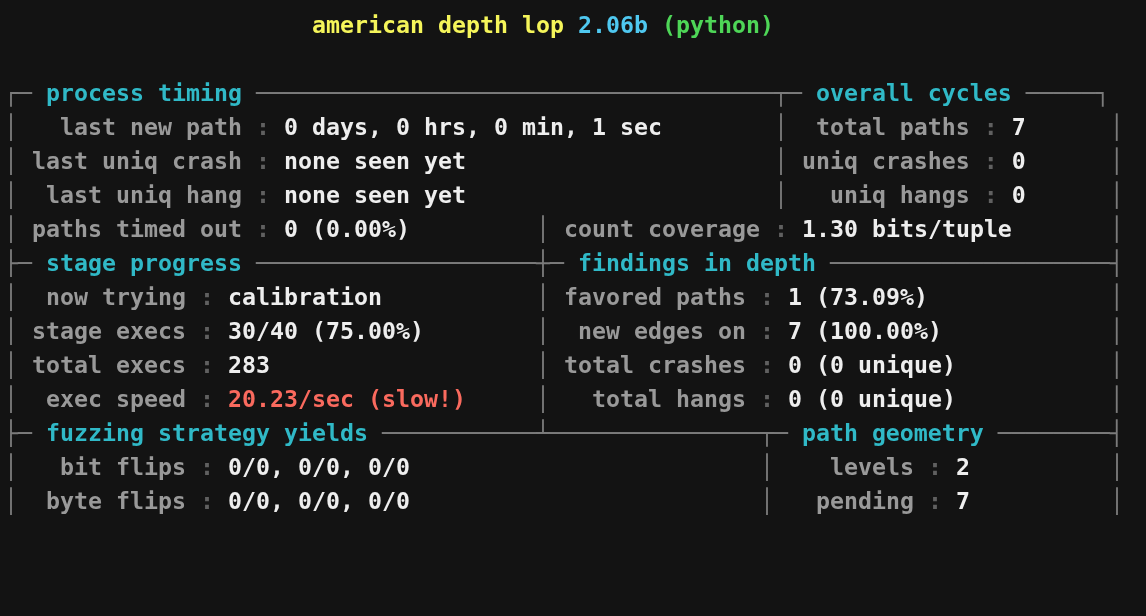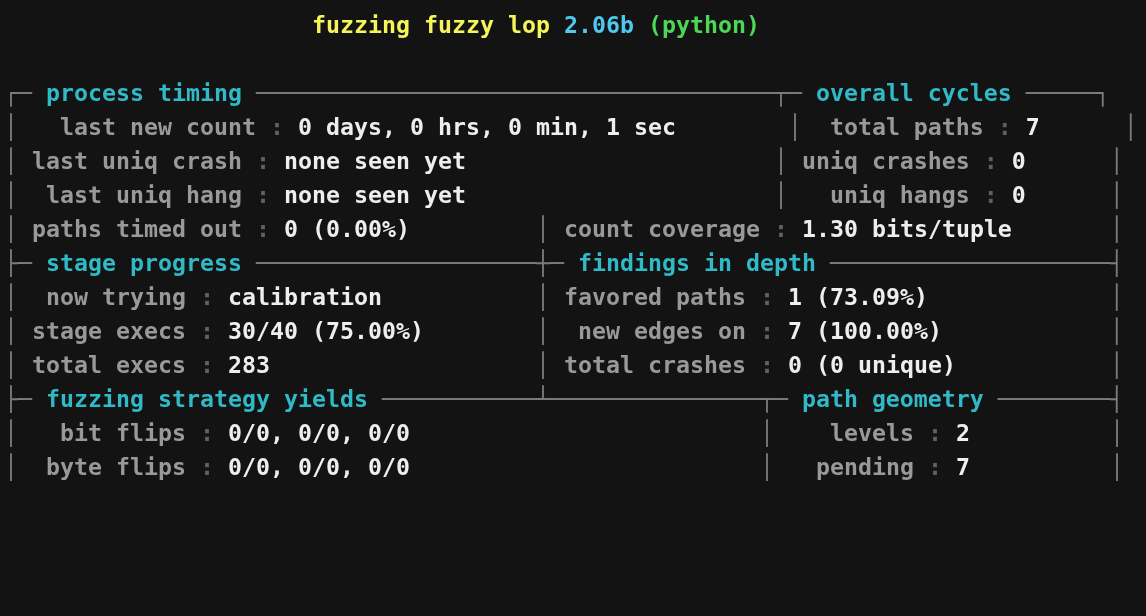--- a/index.html
+++ b/index.html
@@ -42,28 +42,29 @@
   .c-s{color:transparent}
   .c-y{color:var(--title)}
   .c-c{color:var(--version)}
   .c-g{color:var(--target)}
 </style>
 </head>
 <body>
 
 <div class="screen">
   <div id="terminal-output">
-      <div class="row"><span class="c-s">                      </span><span class="c-y">fuzzing fuzzy lop </span><span class="c-c">2.06b</span><span class="c-g"> (python)</span></div>
+      <div class="row"><span class="c-s">                      </span><span class="c-y">american depth lop </span><span class="c-c">2.06b</span><span class="c-g"> (python)</span></div>
       <div class="row"></div>
       <div class="row"><span class="c-b">┌─</span><span class="c-h"> process timing </span><span class="c-b">─────────────────────────────────────┬─</span><span class="c-h"> overall cycles </span><span class="c-b">─────┐</span></div>
-      <div class="row"><span class="c-b">│</span><span class="c-l">   last new count </span><span class="c-d">: </span><span class="c-v">0 days, 0 hrs, 0 min, 1 sec        </span><span class="c-b">│</span><span class="c-l">  total paths </span><span class="c-d">: </span><span class="c-v">7</span><span class="c-s">      </span><span class="c-b">│</span></div>
+      <div class="row"><span class="c-b">│</span><span class="c-l">   last new path </span><span class="c-d">: </span><span class="c-v">0 days, 0 hrs, 0 min, 1 sec        </span><span class="c-b">│</span><span class="c-l">  total paths </span><span class="c-d">: </span><span class="c-v">7</span><span class="c-s">      </span><span class="c-b">│</span></div>
       <div class="row"><span class="c-b">│</span><span class="c-l"> last uniq crash </span><span class="c-d">: </span><span class="c-v">none seen yet                      </span><span class="c-b">│</span><span class="c-l"> uniq crashes </span><span class="c-d">: </span><span class="c-v">0</span><span class="c-s">      </span><span class="c-b">│</span></div>
       <div class="row"><span class="c-b">│</span><span class="c-l">  last uniq hang </span><span class="c-d">: </span><span class="c-v">none seen yet                      </span><span class="c-b">│</span><span class="c-l">   uniq hangs </span><span class="c-d">: </span><span class="c-v">0</span><span class="c-s">      </span><span class="c-b">│</span></div>
       <div class="row"><span class="c-b">│</span><span class="c-l"> paths timed out </span><span class="c-d">: </span><span class="c-v">0 (0.00%)         </span><span class="c-b">│</span><span class="c-l"> count coverage </span><span class="c-d">: </span><span class="c-v">1.30 bits/tuple       </span><span class="c-b">│</span></div>
       <div class="row"><span class="c-b">├─</span><span class="c-h"> stage progress </span><span class="c-b">────────────────────┼─</span><span class="c-h"> findings in depth </span><span class="c-b">────────────────────┤</span></div>
       <div class="row"><span class="c-b">│</span><span class="c-l">  now trying </span><span class="c-d">: </span><span class="c-v">calibration           </span><span class="c-b">│</span><span class="c-l"> favored paths </span><span class="c-d">: </span><span class="c-v">1 (73.09%)             </span><span class="c-b">│</span></div>
       <div class="row"><span class="c-b">│</span><span class="c-l"> stage execs </span><span class="c-d">: </span><span class="c-v">30/40 (75.00%)        </span><span class="c-b">│</span><span class="c-l">  new edges on </span><span class="c-d">: </span><span class="c-v">7 (100.00%)            </span><span class="c-b">│</span></div>
       <div class="row"><span class="c-b">│</span><span class="c-l"> total execs </span><span class="c-d">: </span><span class="c-v">283                   </span><span class="c-b">│</span><span class="c-l"> total crashes </span><span class="c-d">: </span><span class="c-v">0 (0 unique)           </span><span class="c-b">│</span></div>
+      <div class="row"><span class="c-b">│</span><span class="c-l">  exec speed </span><span class="c-d">: </span><span class="c-r">20.23/sec (slow!)     </span><span class="c-b">│</span><span class="c-l">   total hangs </span><span class="c-d">: </span><span class="c-v">0 (0 unique)           </span><span class="c-b">│</span></div>
       <div class="row"><span class="c-b">├─</span><span class="c-h"> fuzzing strategy yields </span><span class="c-b">───────────┴───────────────┬─</span><span class="c-h"> path geometry </span><span class="c-b">────────┤</span></div>
       <div class="row"><span class="c-b">│</span><span class="c-l">   bit flips </span><span class="c-d">: </span><span class="c-v">0/0, 0/0, 0/0                         </span><span class="c-b">│</span><span class="c-l">    levels </span><span class="c-d">: </span><span class="c-v">2</span><span class="c-s">          </span><span class="c-b">│</span></div>
       <div class="row"><span class="c-b">│</span><span class="c-l">  byte flips </span><span class="c-d">: </span><span class="c-v">0/0, 0/0, 0/0                         </span><span class="c-b">│</span><span class="c-l">   pending </span><span class="c-d">: </span><span class="c-v">7</span><span class="c-s">          </span><span class="c-b">│</span></div>
     </div>
 </div>
 
 </body></html>

